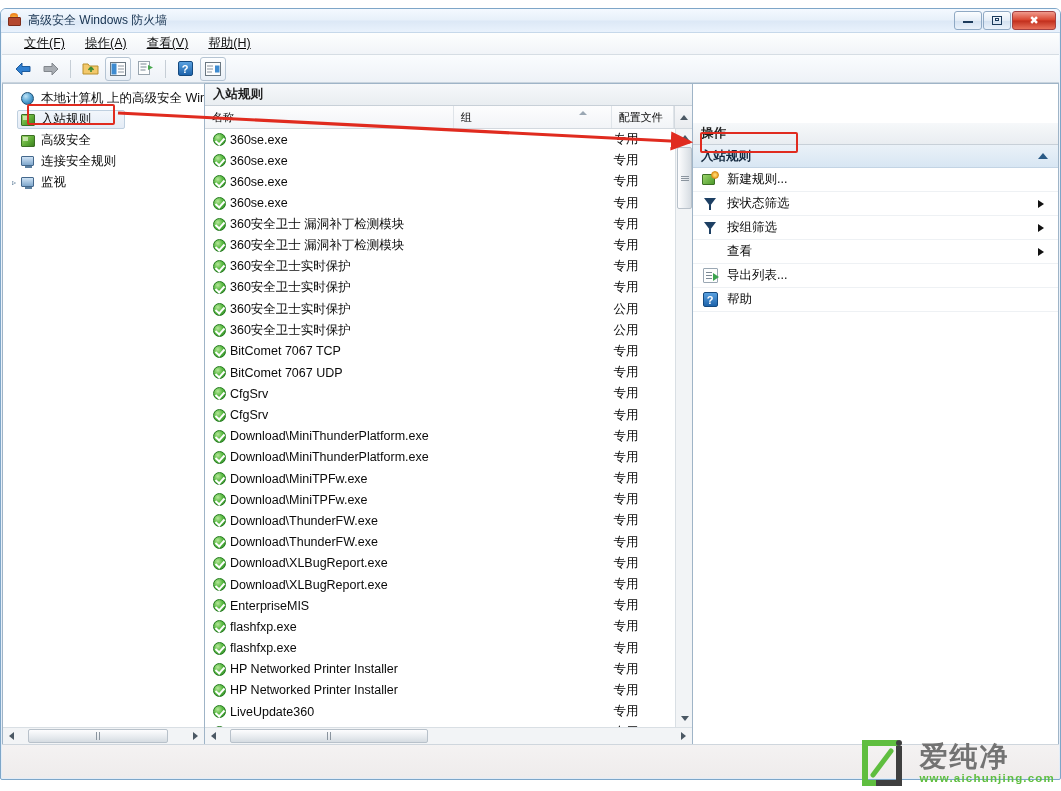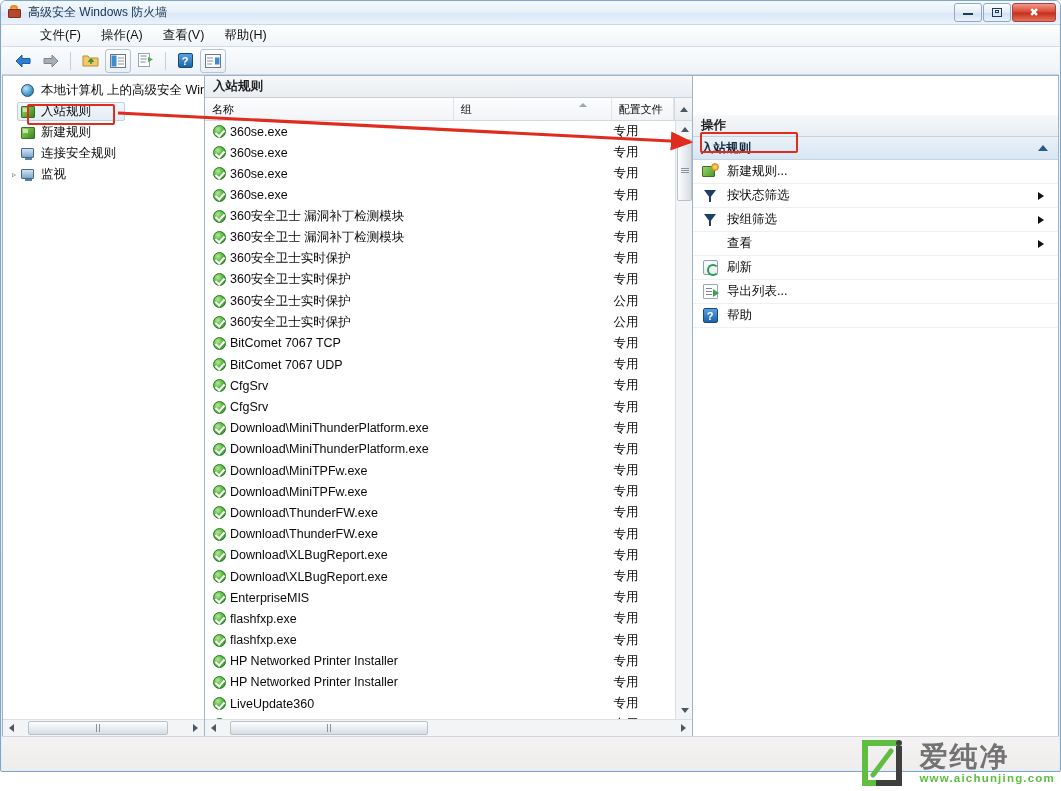--- a/index.html
+++ b/index.html
@@ -11,21 +11,21 @@
     font-family: "Liberation Sans", "DejaVu Sans", sans-serif;
     font-size: 12px;
     color: #000;
     overflow: hidden;
     position: relative;
   }
 
   
   #window {
     position: absolute;
-    left: 0; top: 0;
+    left: 0; top: 8px;
     width: 1061px; height: 772px;
     box-sizing: border-box;
     background: linear-gradient(180deg,#eef4fb 0%, #e3edf8 100%);
     border: 1px solid #7ea6c8;
     border-radius: 6px 6px 2px 2px;
   }
 
   
   #titlebar {
     position: absolute; left: 0; top: 0;
@@ -82,22 +82,23 @@
   .winbtn .glyph-max { display:block; width:10px; height:9px; border:1px solid #1c3b5c; box-sizing:border-box;}
   .winbtn .glyph-max i { display:block; width:4px;height:3px;border:1px solid #1c3b5c;margin:1px auto; box-sizing:border-box;}
 
   
   #menubar {
     position: absolute; left: 1px; top: 24px;
     width: calc(100% - 2px); height: 22px;
     background: linear-gradient(180deg,#fdfefe 0%,#f1f4f8 100%);
     border-bottom: 1px solid #d6dde4;
     display: flex; align-items: center;
-    padding-left: 28px;
-    box-sizing: border-box;
+    padding-left: 12px;
+    box-sizing: border-box;
+    text-decoration: underline;
   }
   .menu-item {
     padding: 2px 10px;
     font-size: 12.5px; color: #101010;
     white-space: nowrap;
   }
 
   
   #toolbar {
     position: absolute; left: 1px; top: 46px;
@@ -585,21 +586,21 @@
               <span class="fw-green"></span>
             </span>
             <span class="tree-label">入站规则</span>
           </div>
         </div>
 
         <div class="tree-row level1">
           <span class="ticon">
             <span class="fw-green"></span>
           </span>
-          <span class="tree-label">新建规则</span>
+          <span class="tree-label">高级安全</span>
         </div>
 
         <div class="tree-row level1">
           <span class="ticon">
             <span class="mon-icon"></span>
           </span>
           <span class="tree-label">连接安全规则</span>
         </div>
 
         <div class="tree-row level1b">
@@ -934,26 +935,20 @@
             </span>
             <span>按组筛选</span>
             <span class="submenu"></span>
           </div>
           <div class="act-item indent-text" id="">
             <span>查看</span>
             <span class="submenu"></span>
           </div>
           <div class="act-item" id="">
             <span class="aicon">
-              <span class="refresh-ico"></span>
-            </span>
-            <span>刷新</span>
-          </div>
-          <div class="act-item" id="">
-            <span class="aicon">
               <span class="export-ico"></span>
             </span>
             <span>导出列表...</span>
           </div>
           <div class="act-item" id="">
             <span class="aicon">
               <span class="help-ico">?</span>
             </span>
             <span>帮助</span>
           </div>

